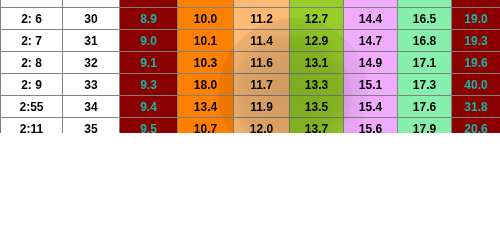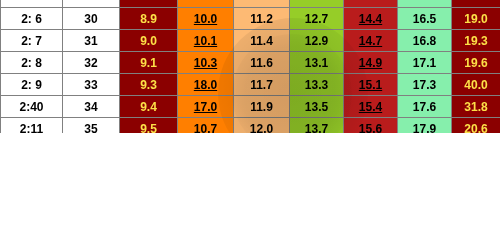--- a/index.html
+++ b/index.html
@@ -51,25 +51,25 @@
   col.c-v1     { width: 58px;  }
   col.c-v2     { width: 56px;  }
   col.c-v3     { width: 56px;  }
   col.c-v4     { width: 54px;  }
   col.c-v5     { width: 54px;  }
   col.c-v6     { width: 54px;  }
   col.c-v7     { width: 49px;  }
 
   
   .cell-plain    { background: #ffffff; color: #000000; }
-  .cell-darkred  { background: #8b0000; color: #fde047; }
-  .cell-orange   { background: #ff7f00; color: #000000; text-decoration: underline; }
+  .cell-darkred  { background: #8b0000; color: #14b8a6; }
+  .cell-orange   { background: #ff7f00; color: #000000; }
   .cell-yellow   { background: #fdba74; color: #000000; }
   .cell-green    { background: #96cd28; color: #000000; }
-  .cell-gold     { background: #b91c1c; color: #000000; text-decoration: underline; }
+  .cell-gold     { background: #f0abfc; color: #000000; }
   .cell-orange2  { background: #86efac; color: #000000; }
 
   .cell-label { text-align: center; letter-spacing: 0px; }
 
   
   #watermark {
     position: absolute;
     left: 218px;
     top: 18px;
     width: 150px;
@@ -165,24 +165,24 @@
           <td class="cell-plain">33</td>
           <td class="cell-darkred">9.3</td>
           <td class="cell-orange">18.0</td>
           <td class="cell-yellow">11.7</td>
           <td class="cell-green">13.3</td>
           <td class="cell-gold">15.1</td>
           <td class="cell-orange2">17.3</td>
           <td class="cell-darkred">40.0</td>
         </tr>
         <tr>
-          <td class="cell-plain cell-label">2:40</td>
+          <td class="cell-plain cell-label">2:55</td>
           <td class="cell-plain">34</td>
           <td class="cell-darkred">9.4</td>
-          <td class="cell-orange">17.0</td>
+          <td class="cell-orange">13.4</td>
           <td class="cell-yellow">11.9</td>
           <td class="cell-green">13.5</td>
           <td class="cell-gold">15.4</td>
           <td class="cell-orange2">17.6</td>
           <td class="cell-darkred">31.8</td>
         </tr>
         <tr>
           <td class="cell-plain cell-label">2:11</td>
           <td class="cell-plain">35</td>
           <td class="cell-darkred">9.5</td>

